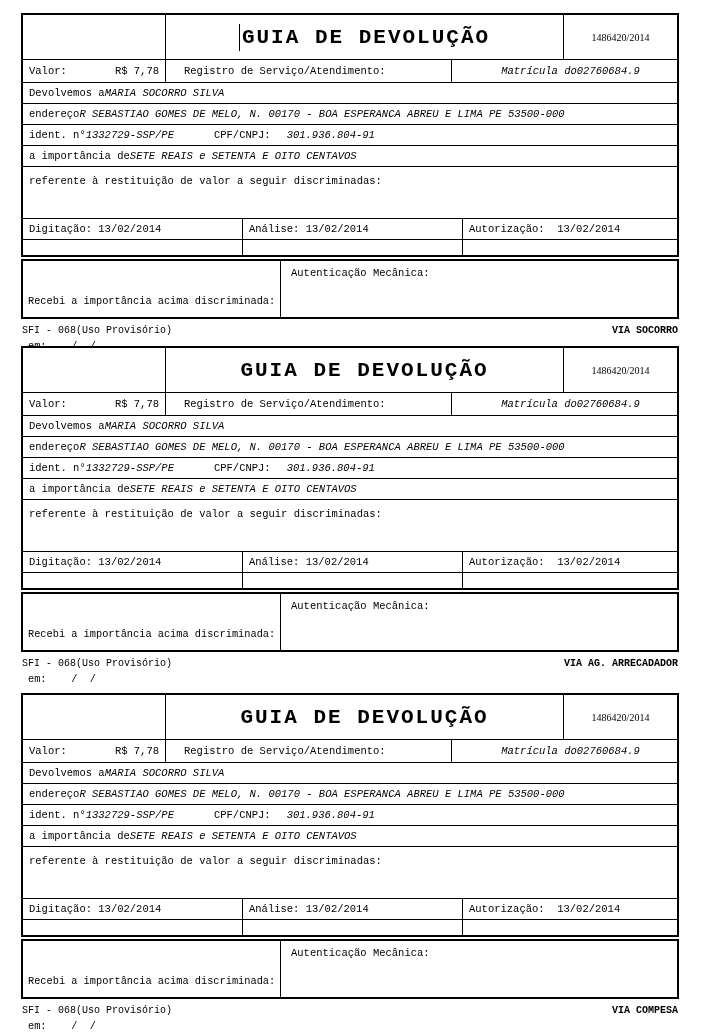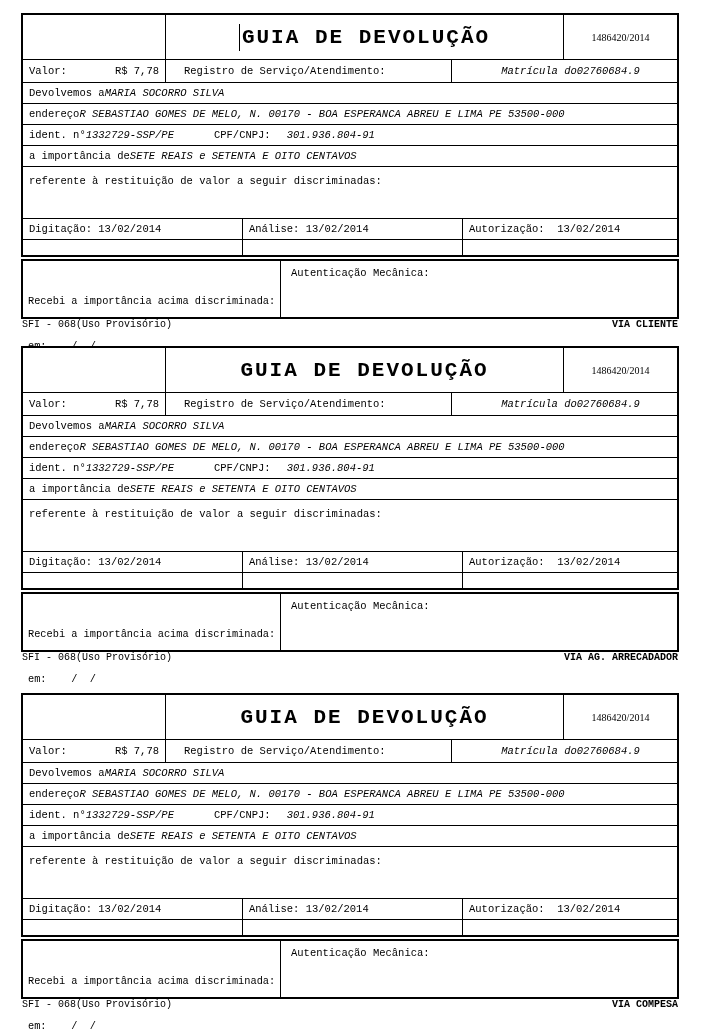--- a/index.html
+++ b/index.html
@@ -51,21 +51,21 @@
   .c-e1 { width:220px; } .c-e2 { width:220px; } .c-e3 { flex:1; border-right:none; }
 
   .recv { display:flex; border:2px solid #000; margin-top:2px; height:60px; background:#fff; }
   .recv-left { width:258px; border-right:1px solid #000; display:flex; flex-direction:column; }
   .recv-top { flex:1; padding:3px 5px 0 5px; font-size:10.3px; line-height:15px; white-space:pre; }
   .recv-sign { height:23px; border-top:1px solid #000;
     display:flex; align-items:center; justify-content:center; }
   .recv-right { flex:1; padding:6px 10px; }
 
   .footer { display:flex; justify-content:space-between; align-items:center;
-    font-size:10px; padding:0 1px; }
+    margin-top:6px; font-size:10px; padding:0 1px; }
   .via { font-weight:bold; }
 </style>
 </head>
 <body>
 
 <div class="copy" id="copy1">
   <div class="tbl">
     <div class="row hdr">
       <div class="hdr-blank"></div>
       <div class="hdr-title"><span class="caret"></span><span>GUIA DE DEVOLUÇÃO</span></div>
@@ -121,21 +121,21 @@
       <div class="recv-top">
         <div>Recebi a importância acima discriminada:</div>
         <div>em:    /  /</div>
       </div>
       <div class="recv-sign">Recebedor</div>
     </div>
     <div class="recv-right">Autenticação Mecânica:</div>
   </div>
   <div class="footer">
     <span>SFI - 068(Uso Provisório)</span>
-    <span class="via">VIA CLIENTE</span>
+    <span class="via">VIA SOCORRO</span>
   </div>
 </div>
 
 <div class="copy" id="copy2">
   <div class="tbl">
     <div class="row hdr">
       <div class="hdr-blank"></div>
       <div class="hdr-title"><span>GUIA DE DEVOLUÇÃO</span></div>
       <div class="hdr-num">1486420/2014</div>
     </div>

